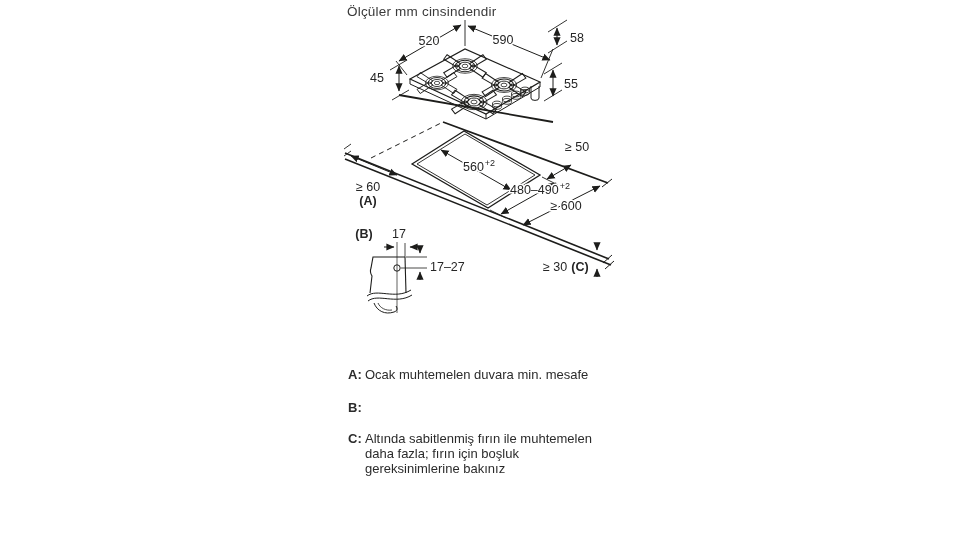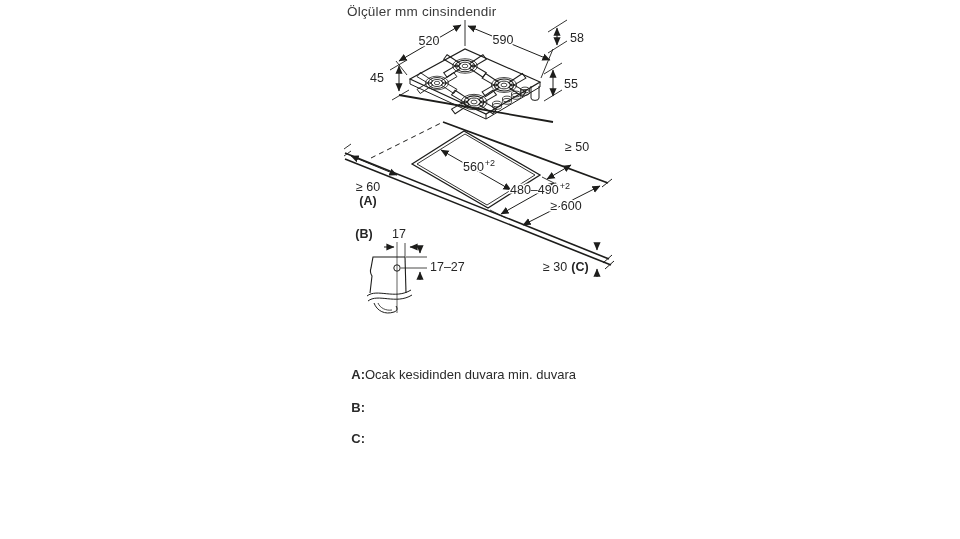--- a/index.html
+++ b/index.html
@@ -1,18 +1,18 @@
 <!DOCTYPE html>
 <html><head>
 <meta charset="utf-8">
 <style>
   html,body{margin:0;padding:0;background:#fff;}
   .stage{
     position:relative;width:778px;height:539px;background:#ffffff;overflow:hidden;
-    font-family:"Liberation Sans", sans-serif;color:#2d2d2d;text-align:right;
+    font-family:"Liberation Sans", sans-serif;color:#2d2d2d;
   }
   .title{
     position:absolute;left:347px;top:4px;font-size:13.5px;color:#3a3a3a;
     letter-spacing:.2px;white-space:nowrap;
   }
   svg{position:absolute;left:0;top:0;}
   svg text{font-family:"Liberation Sans", sans-serif;font-size:12.5px;fill:#262626;}
   svg text.halo{paint-order:stroke;stroke:#ffffff;stroke-width:3px;}
   svg .ln{stroke:#1d1d1b;fill:none;}
   svg .bold{font-weight:bold;}
@@ -149,22 +149,27 @@
       <text x="543" y="271"><tspan>≥ 30</tspan><tspan dx="4" class="bold">(C)</tspan></text>
 
       <text x="364" y="238" text-anchor="middle" class="bold">(B)</text>
       <text x="399" y="238" text-anchor="middle">17</text>
       <text x="430" y="271">17–27</text>
     </g>
   </svg>
 
   <div class="legend legend-row lg-a">
     <span class="legend-key">A:</span>
-    <span class="legend-lines">Ocak kesidinden duvara min. duvara</span>
+    <span class="legend-lines">Ocak muhtemelen duvara min. mesafe</span>
   </div>
   <div class="legend legend-row lg-b">
     <span class="legend-key">B:</span>
   </div>
   <div class="legend legend-row lg-c">
     <span class="legend-key">C:</span>
+    <span class="legend-lines">
+      <span>Altında sabitlenmiş fırın ile muhtemelen</span><br>
+      <span>daha fazla; fırın için boşluk</span><br>
+      <span>gereksinimlerine bakınız</span>
+    </span>
   </div>
 
 </div>
 
 </body></html>

